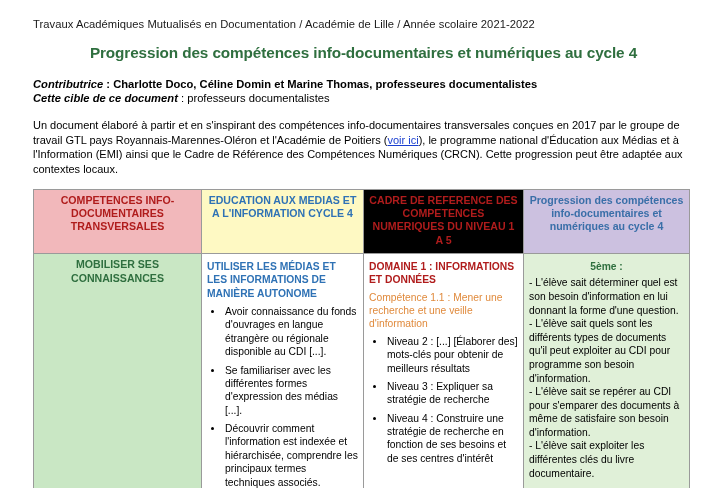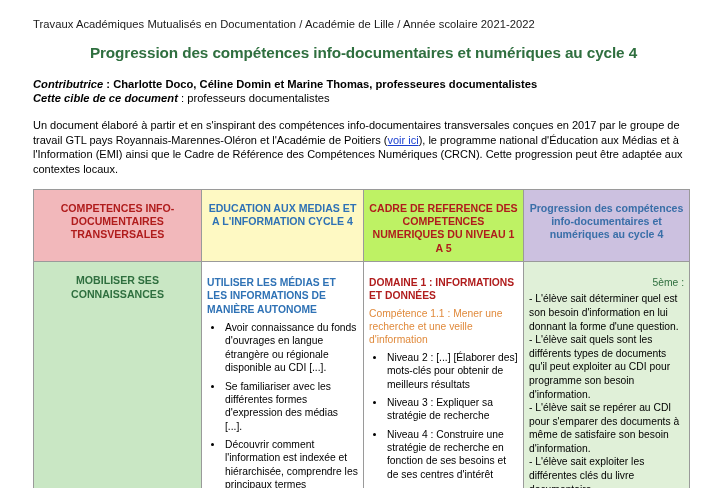--- a/index.html
+++ b/index.html
@@ -63,21 +63,21 @@
     text-decoration: underline;
   }
   table.grid {
     border-collapse: collapse;
     width: 656px;
     table-layout: fixed;
   }
   table.grid td {
     border: 1px solid #9a9a9a;
     vertical-align: top;
-    padding: 12px 5px 6px 5px;
+    padding: 4px 5px 6px 5px;
     margin-top: 28px;
   }
   .col1 { width: 168px; }
   .col2 { width: 162px; }
   .col3 { width: 160px; }
   .col4 { width: 166px; }
 
   
   .hdr1 {
     background: #f2b8bb;
@@ -93,21 +93,21 @@
     background: #fef9c3;
     text-align: center;
     font-size: 10.6px;
     font-weight: bold;
     color: #2f72b5;
     line-height: 1.25;
     padding-top: 6px;
     padding-bottom: 6px;
   }
   .hdr3 {
-    background: #bef264;
+    background: #000000;
     text-align: center;
     font-size: 10.6px;
     font-weight: bold;
     color: #b01c1c;
     line-height: 1.25;
     padding-top: 6px;
     padding-bottom: 6px;
   }
   .hdr4 {
     background: #ccc1e0;
@@ -153,22 +153,22 @@
   .cell3 .comp {
     color: #e08a3c;
     margin: 0 0 4px 0;
   }
   .cell4 {
     background: #e0f0d8;
     font-size: 10.3px;
     line-height: 1.32;
   }
   .cell4 .lvl {
-    text-align: right;
-    font-weight: normal;
+    text-align: center;
+    font-weight: bold;
     color: #2f6f3f;
     margin: 2px 0 3px 0;
   }
   ul.bl {
     margin: 0;
     padding-left: 17px;
     list-style-type: disc;
   }
   ul.bl li {
     margin: 0 0 5px 0;

